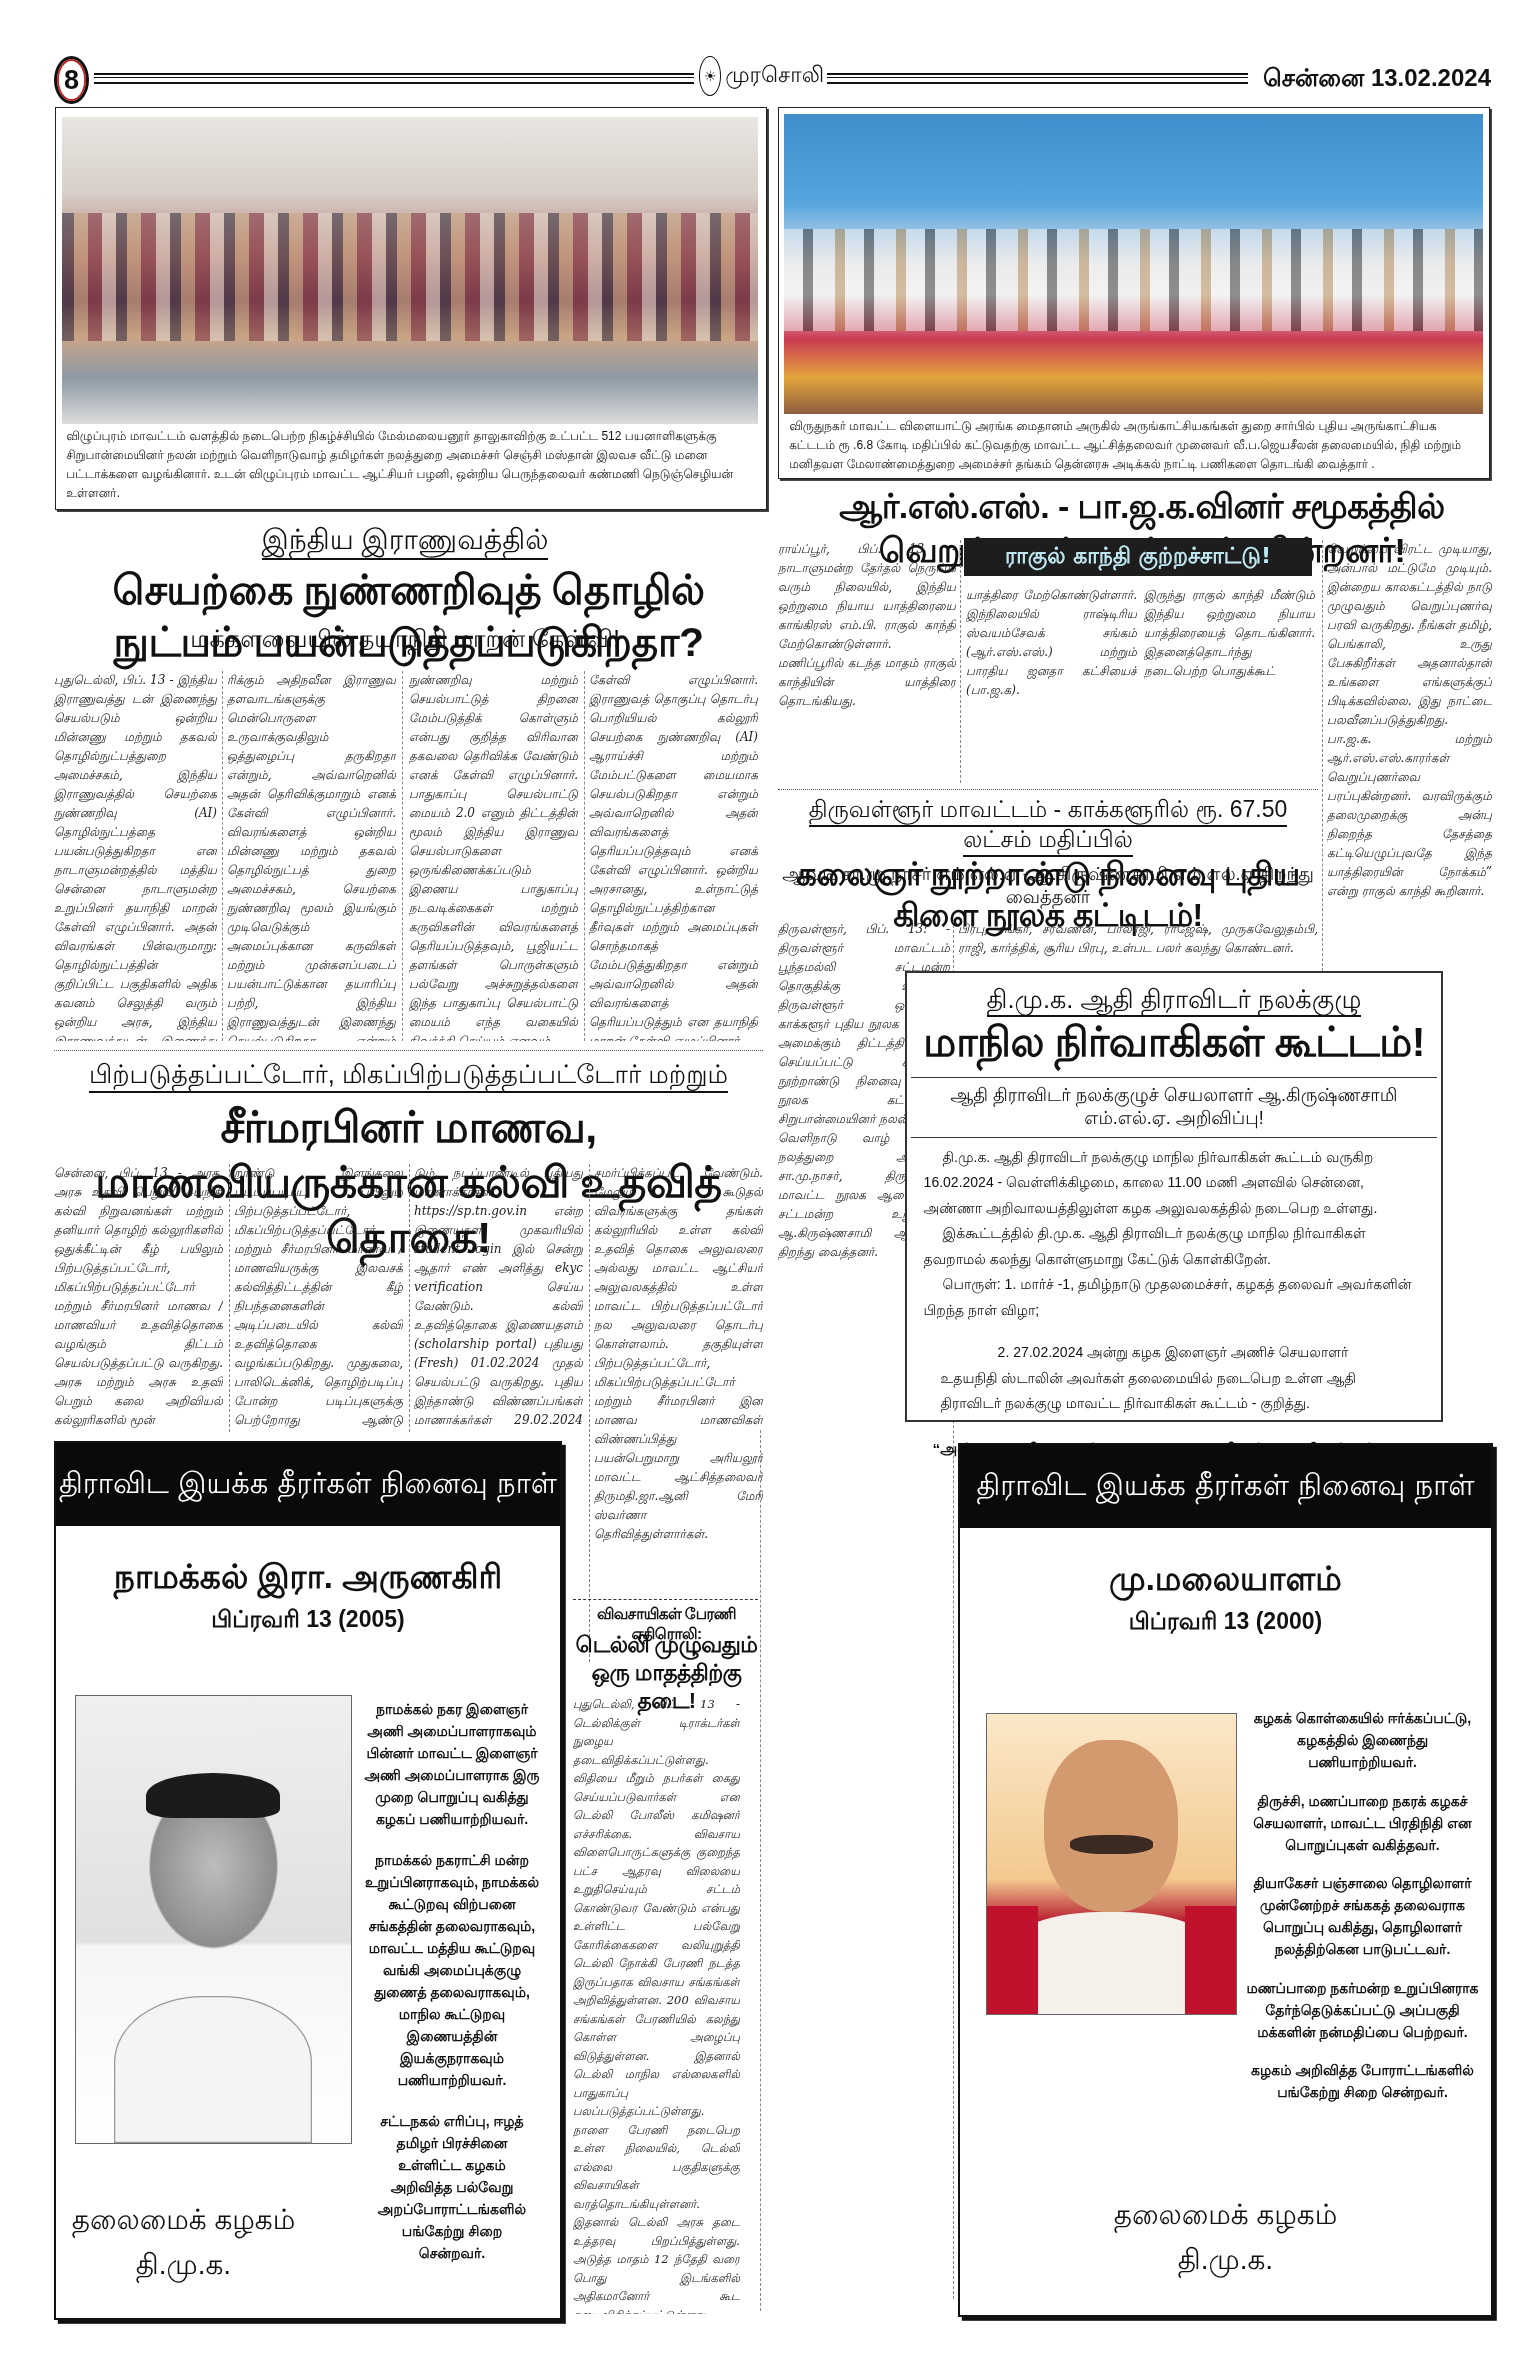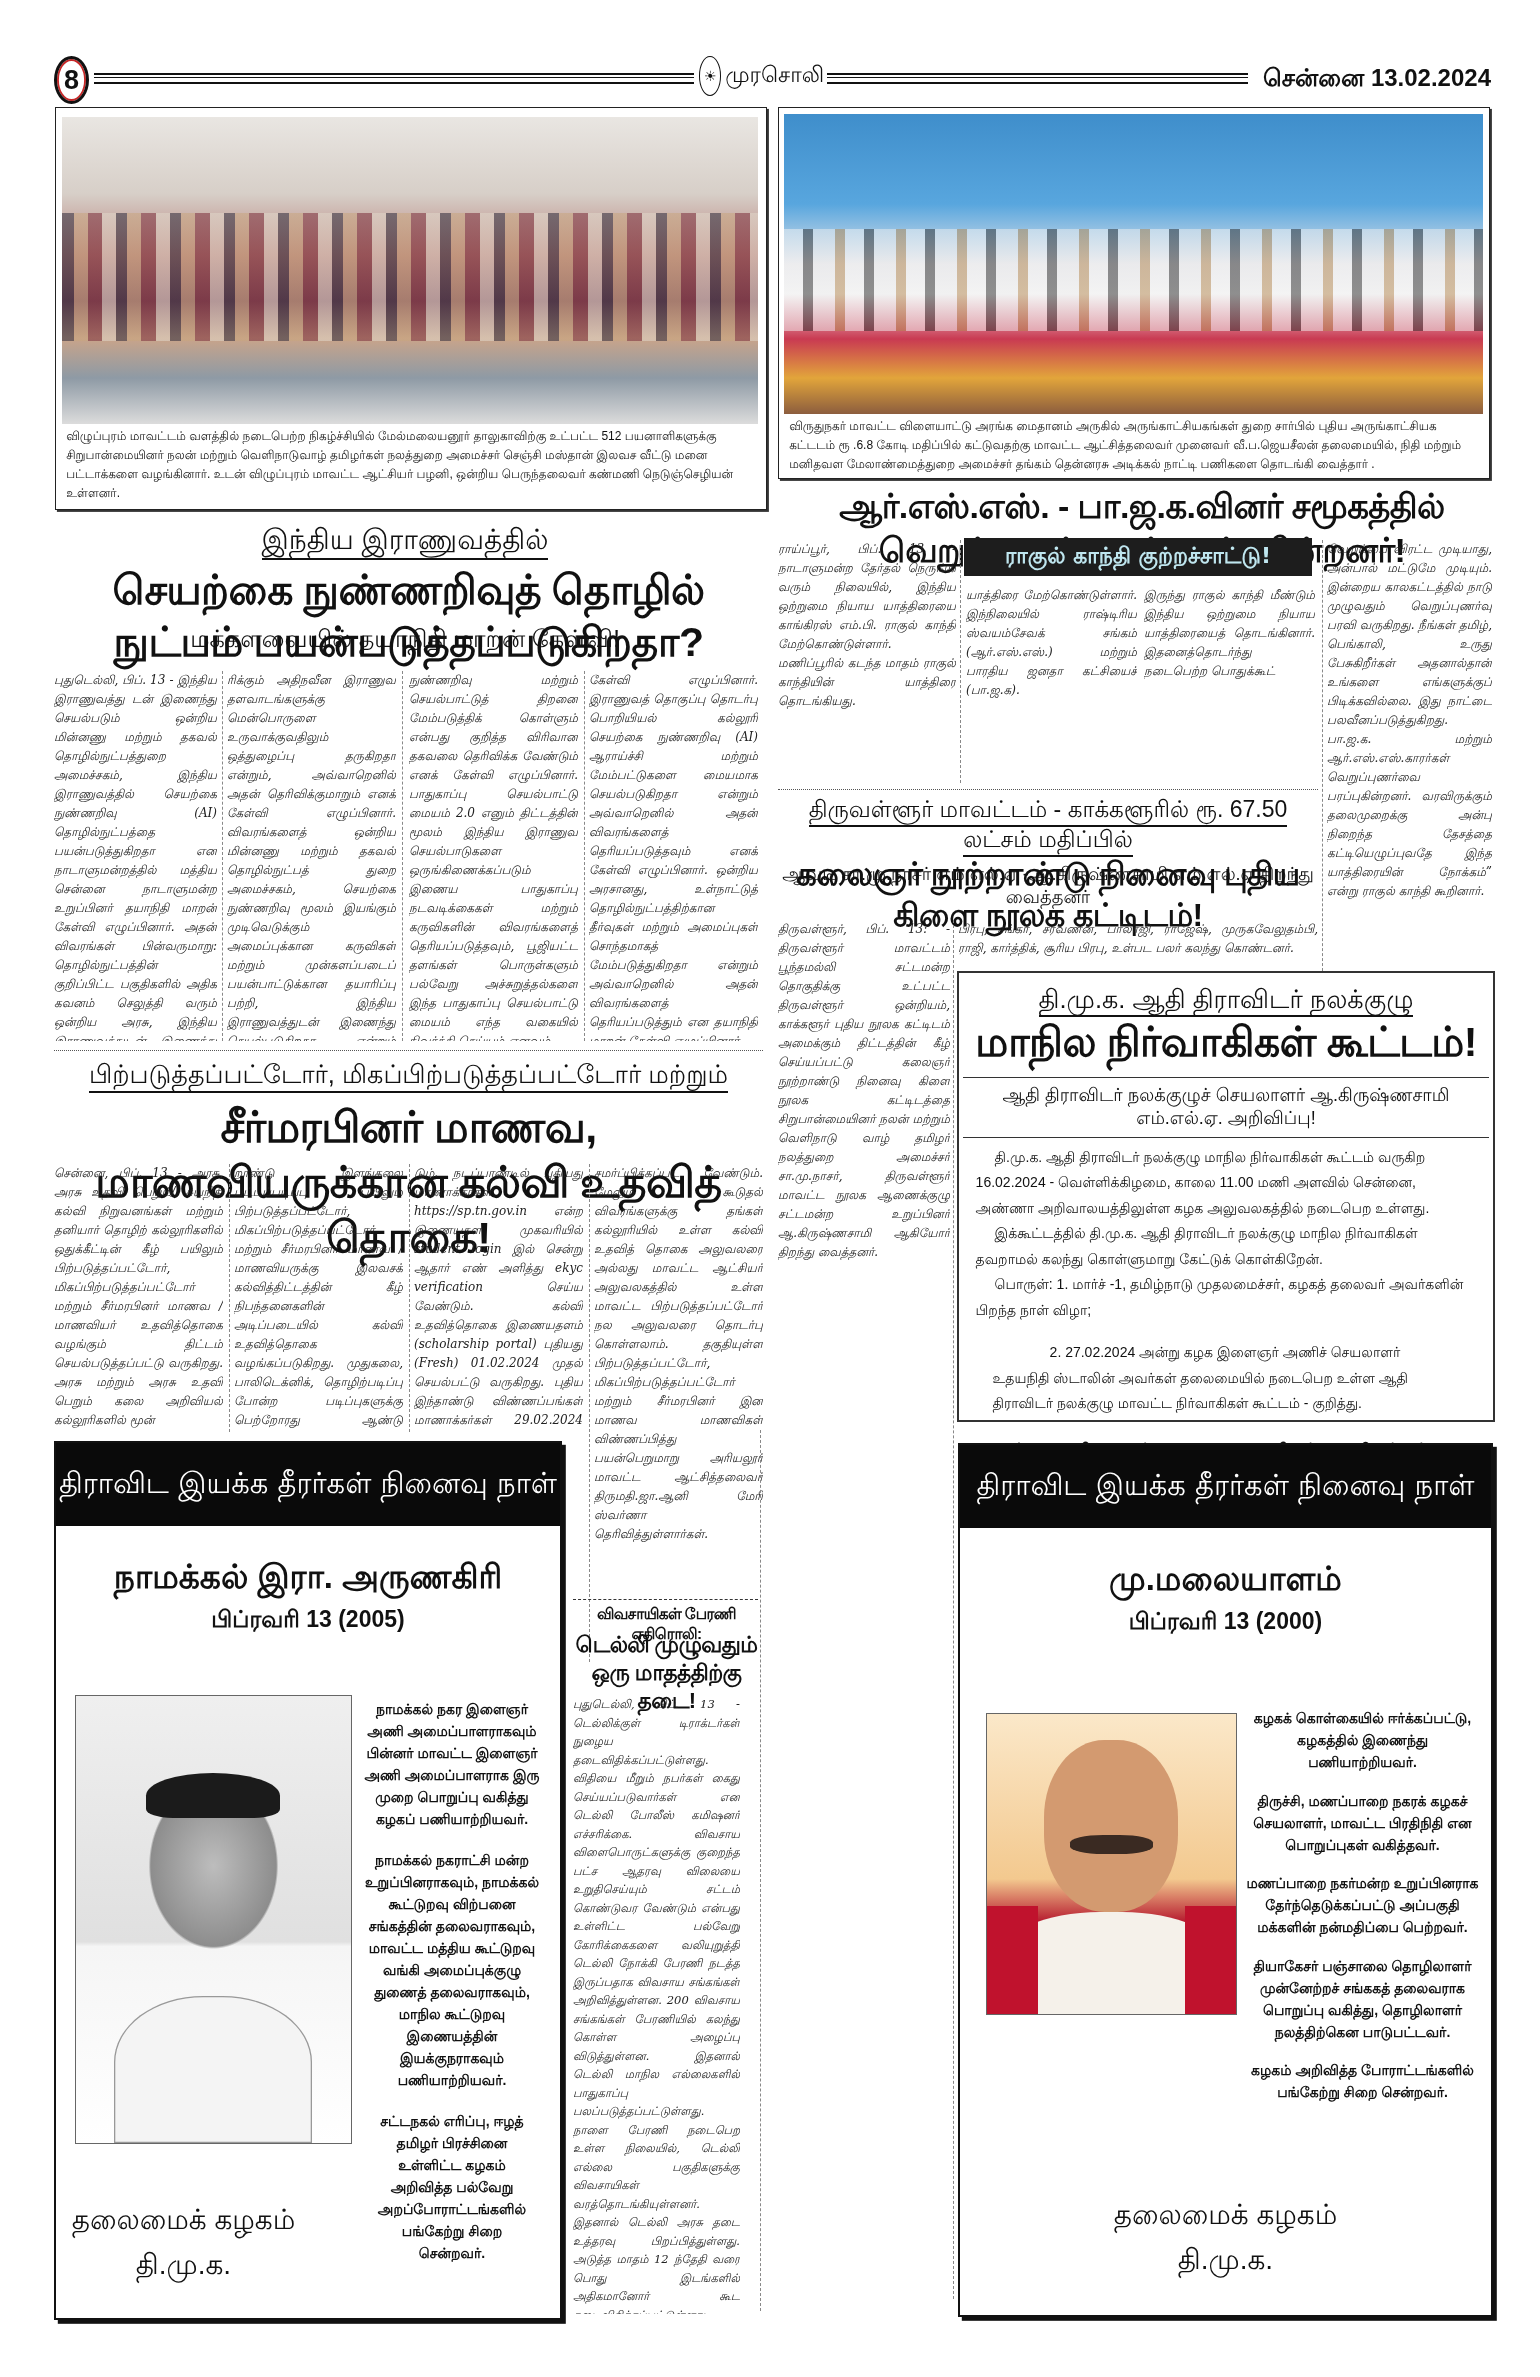--- a/index.html
+++ b/index.html
@@ -119,21 +119,21 @@
 <div class="abs kicker" style="top:796px; left:778px; width:540px; font-size:23px;">
   <span>திருவள்ளூர் மாவட்டம் - காக்களூரில் ரூ. 67.50 லட்சம் மதிப்பில்</span>
 </div>
 <div class="abs headline" style="top:856px; left:778px; width:540px; font-size:32px;">கலைஞர் நூற்றாண்டு நினைவு புதிய கிளை நூலக கட்டிடம்!</div>
 <div class="abs subhead" style="top:864px; left:778px; width:540px; font-size:18px;text-align:center;">ஆவடி சா.மு.நாசர் எம்.எல்.ஏ -ஆ.கிருஷ்ணசாமி எம்.எல்.ஏ திறந்து வைத்தனர்</div>
 
 <div class="col body-text" style="top:920px; left:778px; width:172px; height:1379px; overflow:hidden;">திருவள்ளூர், பிப். 13: - திருவள்ளூர் மாவட்டம் பூந்தமல்லி சட்டமன்ற தொகுதிக்கு உட்பட்ட திருவள்ளூர் ஒன்றியம், காக்களூர் புதிய நூலக கட்டிடம் அமைக்கும் திட்டத்தின் கீழ் செய்யப்பட்டு கலைஞர் நூற்றாண்டு நினைவு கிளை நூலக கட்டிடத்தை சிறுபான்மையினர் நலன் மற்றும் வெளிநாடு வாழ் தமிழர் நலத்துறை அமைச்சர் சா.மு.நாசர், திருவள்ளூர் மாவட்ட நூலக ஆணைக்குழு சட்டமன்ற உறுப்பினர் ஆ.கிருஷ்ணசாமி ஆகியோர் திறந்து வைத்தனர்.</div>
 <div class="col body-text" style="top:920px; left:958px; width:360px; height:38px; overflow:hidden;">பிரபு, சங்கர், சரவணன், பாலாஜி, ராஜேஷ், முருகவேலுதம்பி, ராஜி, கார்த்திக், சூரிய பிரபு, உள்பட பலர் கலந்து கொண்டனர்.</div>
 <div class="vsep" style="top:920px; left:953px; height:1379px;"></div>
 
-<div class="abs notice" style="top:971px; left:957px; width:534px; height:447px;">
+<div class="abs notice" style="top:971px; left:905px; width:534px; height:447px;">
   <div class="kicker" style="margin-top:11.5px; font-size:25.5px;">
     <span>தி.மு.க. ஆதி திராவிடர் நலக்குழு</span>
   </div>
   <div class="headline" style="font-size:41px; margin-top:2.6px;">மாநில நிர்வாகிகள் கூட்டம்!</div>
   <div style="border-top:1.9px solid #333; border-bottom:1.9px solid #333; margin:6.4px 3.8px 0; padding:6.4px 0;">
     <div class="subhead" style="font-size:18px;">ஆதி திராவிடர் நலக்குழுச் செயலாளர் ஆ.கிருஷ்ணசாமி எம்.எல்.ஏ. அறிவிப்பு!</div>
   </div>
   <div style="padding:6.4px 16.6px; font-size:14px; line-height:25.5px; font-family:'Liberation Sans', sans-serif;">
     <p style="margin:0; text-indent:19px;">தி.மு.க. ஆதி திராவிடர் நலக்குழு மாநில நிர்வாகிகள் கூட்டம் வருகிற 16.02.2024 - வெள்ளிக்கிழமை, காலை 11.00 மணி அளவில் சென்னை, அண்ணா அறிவாலயத்திலுள்ள கழக அலுவலகத்தில் நடைபெற உள்ளது.</p>
     <p style="margin:0; text-indent:19px;">இக்கூட்டத்தில் தி.மு.க. ஆதி திராவிடர் நலக்குழு மாநில நிர்வாகிகள் தவறாமல் கலந்து கொள்ளுமாறு கேட்டுக் கொள்கிறேன்.</p>
@@ -191,22 +191,22 @@
        background: linear-gradient(180deg,#fbe8c9 0%,#f3c98f 55%,#b3122a 70%,#8c0b1f 100%);">
     <div style="position:absolute; left:57px; top:25.5px; width:134px; height:172px; background:#d39a70; border-radius:45%;"></div>
     <div style="position:absolute; left:83px; top:121px; width:83px; height:19px; background:#3a2a22; border-radius:40%;"></div>
     <div style="position:absolute; left:12.8px; top:198px; width:224px; height:102px; background:#f5f1ea; border-radius:45% 45% 0 0;"></div>
     <div style="position:absolute; left:0; top:192px; width:51px; height:109px; background:#c0122d;"></div>
     <div style="position:absolute; right:0; top:192px; width:51px; height:109px; background:#c0122d;"></div>
   </div>
   <div class="mem-text" style="position:absolute; left:281px; top:262px; width:243px;">
     <p style="margin:0 0 16.6px;">கழகக் கொள்கையில் ஈர்க்கப்பட்டு, கழகத்தில் இணைந்து பணியாற்றியவர்.</p>
     <p style="margin:0 0 16.6px;">திருச்சி, மணப்பாறை நகரக் கழகச் செயலாளர், மாவட்ட பிரதிநிதி என பொறுப்புகள் வகித்தவர்.</p>
+    <p style="margin:0 0 16.6px;">தியாகேசர் பஞ்சாலை தொழிலாளர் முன்னேற்றச் சங்ககத் தலைவராக பொறுப்பு வகித்து, தொழிலாளர் நலத்திற்கென பாடுபட்டவர்.</p>
     <p style="margin:0 0 16.6px;">மணப்பாறை நகர்மன்ற உறுப்பினராக தேர்ந்தெடுக்கப்பட்டு அப்பகுதி மக்களின் நன்மதிப்பை பெற்றவர்.</p>
-    <p style="margin:0 0 16.6px;">தியாகேசர் பஞ்சாலை தொழிலாளர் முன்னேற்றச் சங்ககத் தலைவராக பொறுப்பு வகித்து, தொழிலாளர் நலத்திற்கென பாடுபட்டவர்.</p>
     <p style="margin:0;">கழகம் அறிவித்த போராட்டங்களில் பங்கேற்று சிறை சென்றவர்.</p>
   </div>
   <div style="position:absolute; left:0; right:0; top:747px; text-align:center; font-size:28px; line-height:45px; font-family:'Liberation Sans', sans-serif;">
     <div>தலைமைக் கழகம்</div>
     <div>தி.மு.க.</div>
   </div>
 </div>
 
 <div class="vsep" style="top:1430px; left:760px; height:881px;"></div>
 

